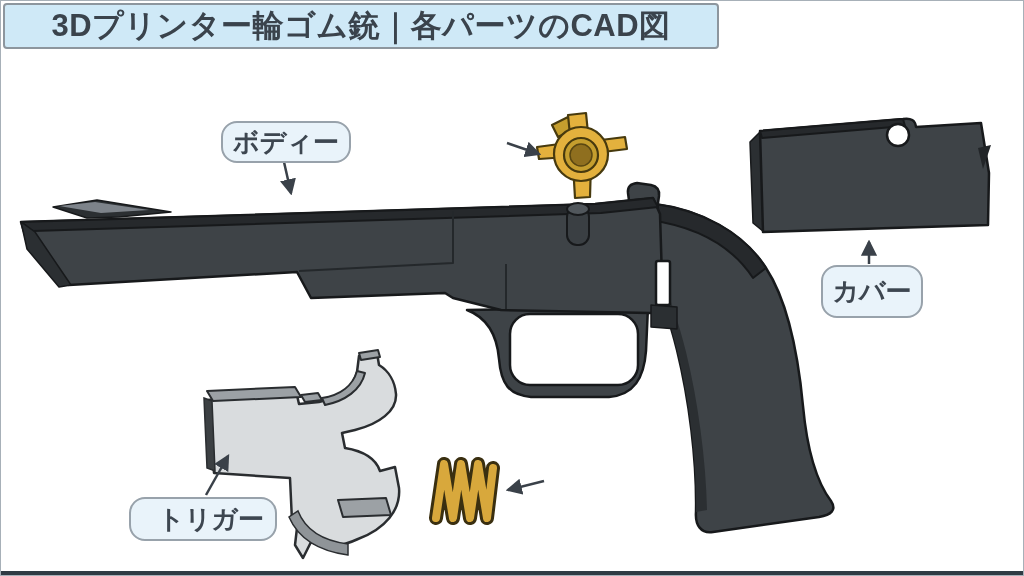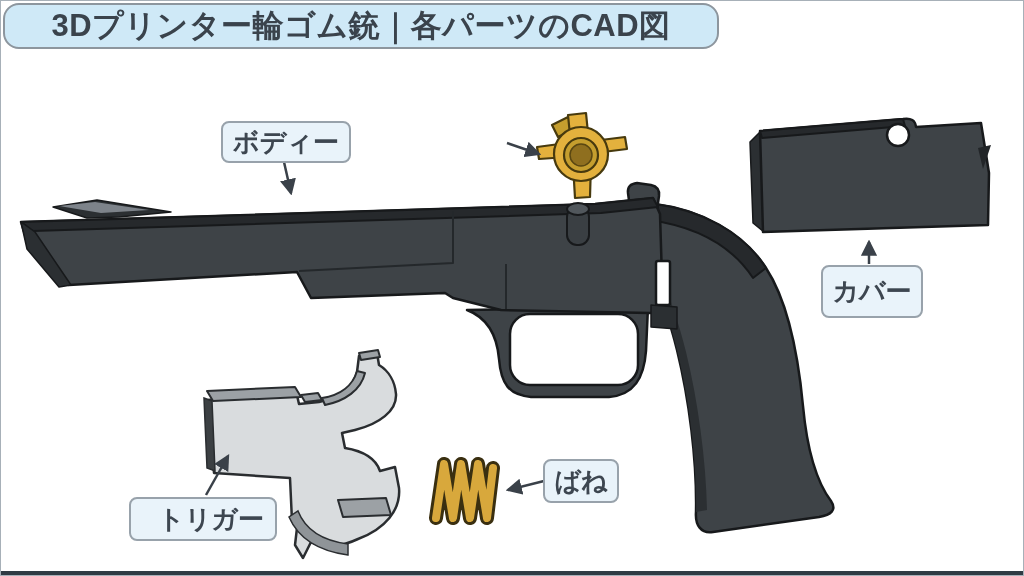--- a/index.html
+++ b/index.html
@@ -9,25 +9,25 @@
     --part-light:#d9dcde; --part-light-top:#9ca1a5;
     --gold:#e3b13d; --gold-dark:#c59e2e; --gold-edge:#473a0e;
     --outline:#17191b; --arrow:#3a4149; --footer-bar:#2f3b44; --page-border:#a7b0b8;
   }
   html,body{margin:0;padding:0;}
   body{font-family:"Liberation Sans","DejaVu Sans",sans-serif;background:#fff;}
   .page{position:relative;width:1024px;height:576px;background:#fff;
         border:1px solid var(--page-border);box-sizing:border-box;overflow:hidden;}
   .title-bar{position:absolute;left:2px;top:2px;width:716px;height:46px;
         background:var(--title-bg);border:2px solid var(--title-border);
-        border-radius:16px;box-sizing:border-box;display:flex;align-items:center;justify-content:center;}
+        border-radius:4px;box-sizing:border-box;display:flex;align-items:center;justify-content:center;}
   .title-bar span{font-size:31px;font-weight:bold;color:var(--title-text);letter-spacing:.5px;white-space:nowrap;}
   .diagram{position:absolute;left:0;top:0;width:1024px;height:576px;}
   .callout{position:absolute;background:var(--label-bg);border:2px solid var(--label-border);
-        border-radius:8px;box-sizing:border-box;display:flex;align-items:center;justify-content:center;
+        border-radius:16px;box-sizing:border-box;display:flex;align-items:center;justify-content:center;
         font-size:26px;font-weight:600;color:var(--label-text);white-space:nowrap;}
   .footer-bar{position:absolute;left:0;bottom:0;width:100%;height:4px;background:var(--footer-bar);}
   
   .f-dark{fill:var(--part-dark);stroke:var(--outline);stroke-width:2.5;stroke-linejoin:round;}
   .f-darktop{fill:var(--part-dark-top);stroke:var(--outline);stroke-width:2;stroke-linejoin:round;}
   .f-darker{fill:var(--part-darker);stroke:var(--outline);stroke-width:1.5;stroke-linejoin:round;}
   .f-white{fill:#ffffff;stroke:var(--outline);stroke-width:2.5;stroke-linejoin:round;}
   .f-light{fill:var(--part-light);stroke:#2a2d30;stroke-width:2.5;stroke-linejoin:round;}
   .f-lighttop{fill:var(--part-light-top);stroke:#2a2d30;stroke-width:2;stroke-linejoin:round;}
   .f-gold{fill:var(--gold);stroke:var(--gold-edge);stroke-width:2.2;stroke-linejoin:round;}
@@ -134,16 +134,15 @@
     </g>
   </svg>
 
   <div class="title-bar">
     <span>3Dプリンター輪ゴム銃｜各パーツのCAD図</span>
   </div>
 
   <div class="callout" style="left:220px;top:120px;width:130px;height:42px;">ボディー</div>
   <div class="callout" style="left:820px;top:264px;width:102px;height:53px;">カバー</div>
   <div class="callout" style="left:128px;top:496px;width:148px;height:44px;padding-left:16px;">トリガー</div>
-  <div class="callout" style="left:542px;top:458px;width:76px;height:44px;">ばね</div>
 
   <div class="footer-bar"></div>
 </div>
 
 </body></html>

